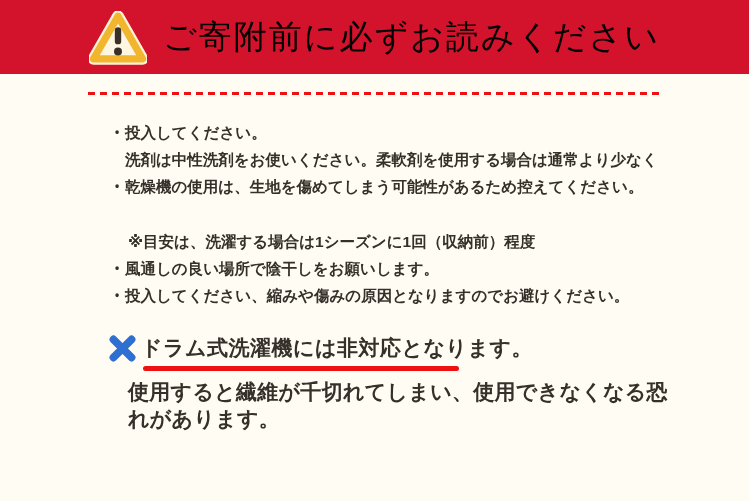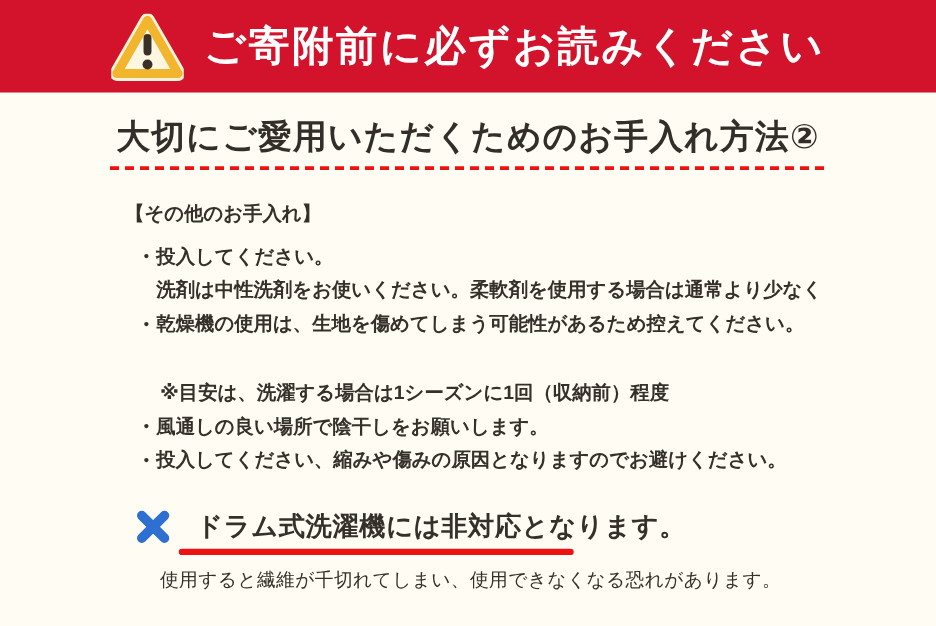--- a/index.html
+++ b/index.html
@@ -22,22 +22,22 @@
   }
   
   .banner{
     height:74px;width:100%;
     background:var(--banner-red);
     display:flex;align-items:center;justify-content:center;
     gap:16px;
   }
   .warning-icon{width:58px;height:54px;flex:0 0 auto;margin-top:2px;}
   .banner-title{
-    color:#ffffff;
-    font-size:33px;font-weight:bold;
+    color:#000000;
+    font-size:33px;font-weight:normal;
     letter-spacing:2px;
     white-space:nowrap;
   }
   
   .title-wrap{margin-top:18px;text-align:center;}
   .page-title{
     font-size:27px;font-weight:bold;
     letter-spacing:1px;line-height:34px;
     color:#332e29;
   }
@@ -56,35 +56,35 @@
   .care-heading{line-height:24px;margin-bottom:8px;}
   .li{position:relative;padding-left:25px;}
   .li .marker{
     position:absolute;left:15px;top:0;
     font-size:12px;line-height:27px;
   }
   .li-note{padding-left:28px;margin-top:28px;}
   
   .warning-row{
     display:flex;align-items:center;
-    margin:25px 0 0 8px;gap:20px;font-family:Liberation Serif, serif;
+    margin:25px 0 0 8px;gap:4px;font-family:Liberation Serif, serif;
   }
   .x-icon{width:29px;height:29px;flex:0 0 auto;}
   .warning-statement{
     font-size:21px;font-weight:bold;
     letter-spacing:0.5px;white-space:nowrap;
   }
   .warning-underline{
     width:316px;height:5px;border-radius:3px;
     background:var(--accent-red);
     margin:3px 0 0 43px;
   }
   .warning-detail{
     margin:7px 0 0 28px;
-    font-size:15px;font-weight:normal;
+    font-size:21px;font-weight:bold;
     letter-spacing:0.3px;
   }
 </style>
 </head>
 <body>
 
 <div class="page">
 
   <div class="banner">
     <span class="warning-icon">
@@ -92,26 +92,24 @@
         <path d="M32 5 L59 52 L5 52 Z" fill="none" stroke="#fdf3d8" stroke-width="13" stroke-linejoin="round"></path>
         <path d="M32 5 L59 52 L5 52 Z" fill="#fdf6e2" stroke="#f2b52e" stroke-width="8" stroke-linejoin="round"></path>
         <rect x="28.5" y="17" width="7" height="19" rx="3.5" fill="#3a3028"></rect>
         <circle cx="32" cy="44" r="4.4" fill="#3a3028"></circle>
       </svg>
     </span>
     <span class="banner-title">ご寄附前に必ずお読みください</span>
   </div>
 
   <div class="title-wrap">
-    <div class="page-title">大切にご愛用いただくためのお手入れ方法②</div>
     <div class="title-underline"></div>
   </div>
 
   <div class="content">
-    <div class="care-heading">【その他のお手入れ】</div>
 
     <div class="li">
       <span class="marker">•</span>
       <div>投入してください。</div>
       <div>洗剤は中性洗剤をお使いください。柔軟剤を使用する場合は通常より少なく</div>
     </div>
 
     <div class="li">
       <span class="marker">•</span>
       <div>乾燥機の使用は、生地を傷めてしまう可能性があるため控えてください。</div>

